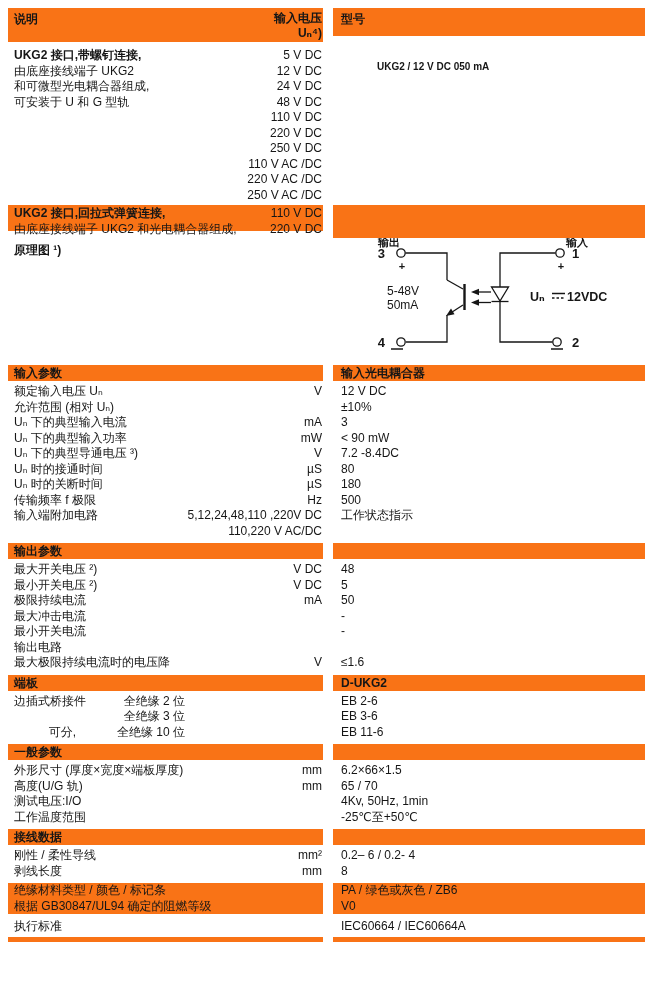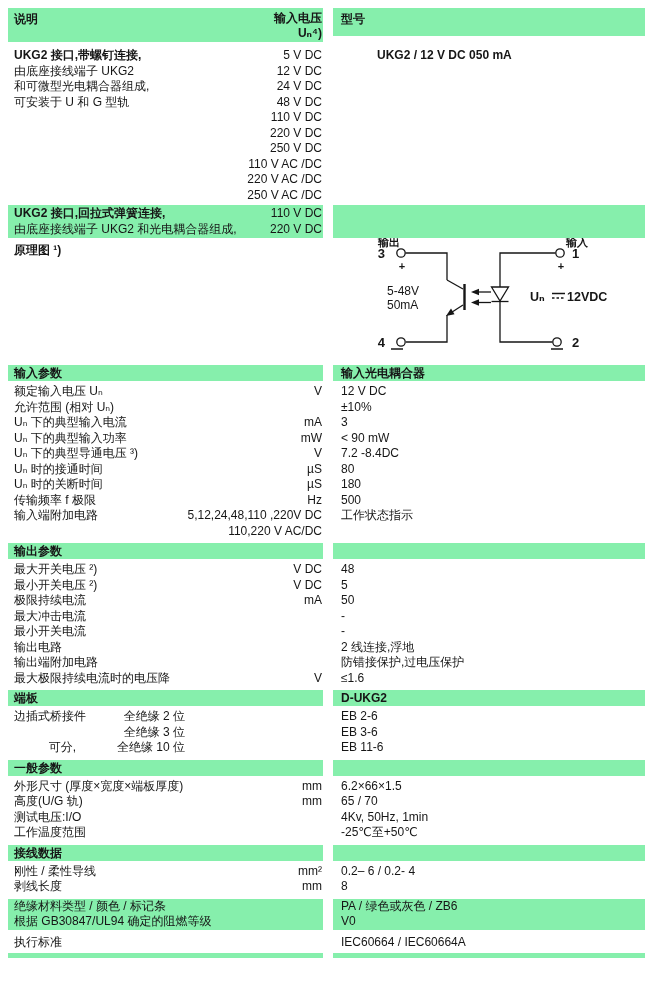--- a/index.html
+++ b/index.html
@@ -3,43 +3,43 @@
 <meta charset="utf-8">
 <style>
   html,body{margin:0;padding:0;}
   body{
     width:650px;height:989px;overflow:hidden;background:#ffffff;
     font-family:"Liberation Sans","DejaVu Sans",sans-serif;
     font-size:12px;color:#161616;
   }
   .b{font-weight:bold;}
   .band-row{display:flex;margin-left:8px;margin-right:5px;}
-  .band{background:#86efac;box-sizing:border-box;}
+  .band{background:#f97316;box-sizing:border-box;}
   .band.l{width:315px;}
   .gap{width:10px;background:#ffffff;flex:0 0 10px;}
   .band.r{flex:1;}
 
   
   .band-row.hdr{margin-top:8px;align-items:flex-start;}
   .hdr .band.l{height:34px;display:flex;justify-content:space-between;padding:3px 1px 0 6px;}
   .hdr .band.r{height:28px;padding:3px 6px 0 8px;}
   .hdr-volt{text-align:right;line-height:15px;}
 
   
   .product{display:flex;margin:6px 5px 0 8px;gap:36px;}
   .prod-l{width:315px;display:flex;justify-content:space-between;box-sizing:border-box;padding-left:6px;padding-right:1px;}
   .desc-line,.volt-line{height:15.5px;line-height:15.5px;}
   .desc-line:first-child{font-weight:bold;}
   .volt-col{text-align:right;}
   .prod-r{flex:1;padding-left:18px;}
-  .model{font-weight:bold;font-size:12px;}
+  .model{font-weight:bold;margin-top:13px;font-size:10px;}
 
   
   .band-row.variant{margin-top:2px;}
-  .variant .band.l{height:33px;padding:1px 1px 7px 6px;}
+  .variant .band.l{height:26px;padding:1px 1px 7px 6px;}
   .variant .band.r{height:33px;}
   .v-row{display:flex;justify-content:space-between;height:15.5px;line-height:15.5px;}
 
   
   .schematic{position:relative;height:124px;}
   .schem-title{position:absolute;left:14px;top:4px;font-weight:bold;}
   .schematic svg{position:absolute;left:325px;top:0;}
   .schematic text{fill:#161616;font-family:"Liberation Sans","DejaVu Sans",sans-serif;}
 
   
@@ -296,28 +296,20 @@
             <span class="lbl">最小开关电流</span>
             <span class="unit"></span>
           </div>
           <div class="cell-r"><span class="val">-</span></div>
         </div>
         <div class="prow">
           <div class="cell-l">
             <span class="lbl">输出电路</span>
             <span class="unit"></span>
           </div>
-          <div class="cell-r"><span class="val">2 线连接,浮地</span></div>
-        </div>
-        <div class="prow">
-          <div class="cell-l">
-            <span class="lbl">输出端附加电路</span>
-            <span class="unit"></span>
-          </div>
-          <div class="cell-r"><span class="val">防错接保护,过电压保护</span></div>
         </div>
         <div class="prow">
           <div class="cell-l">
             <span class="lbl">最大极限持续电流时的电压降</span>
             <span class="unit">V</span>
           </div>
           <div class="cell-r"><span class="val">≤1.6</span></div>
         </div>
       </div>
       <div class="band-row sec-band">

